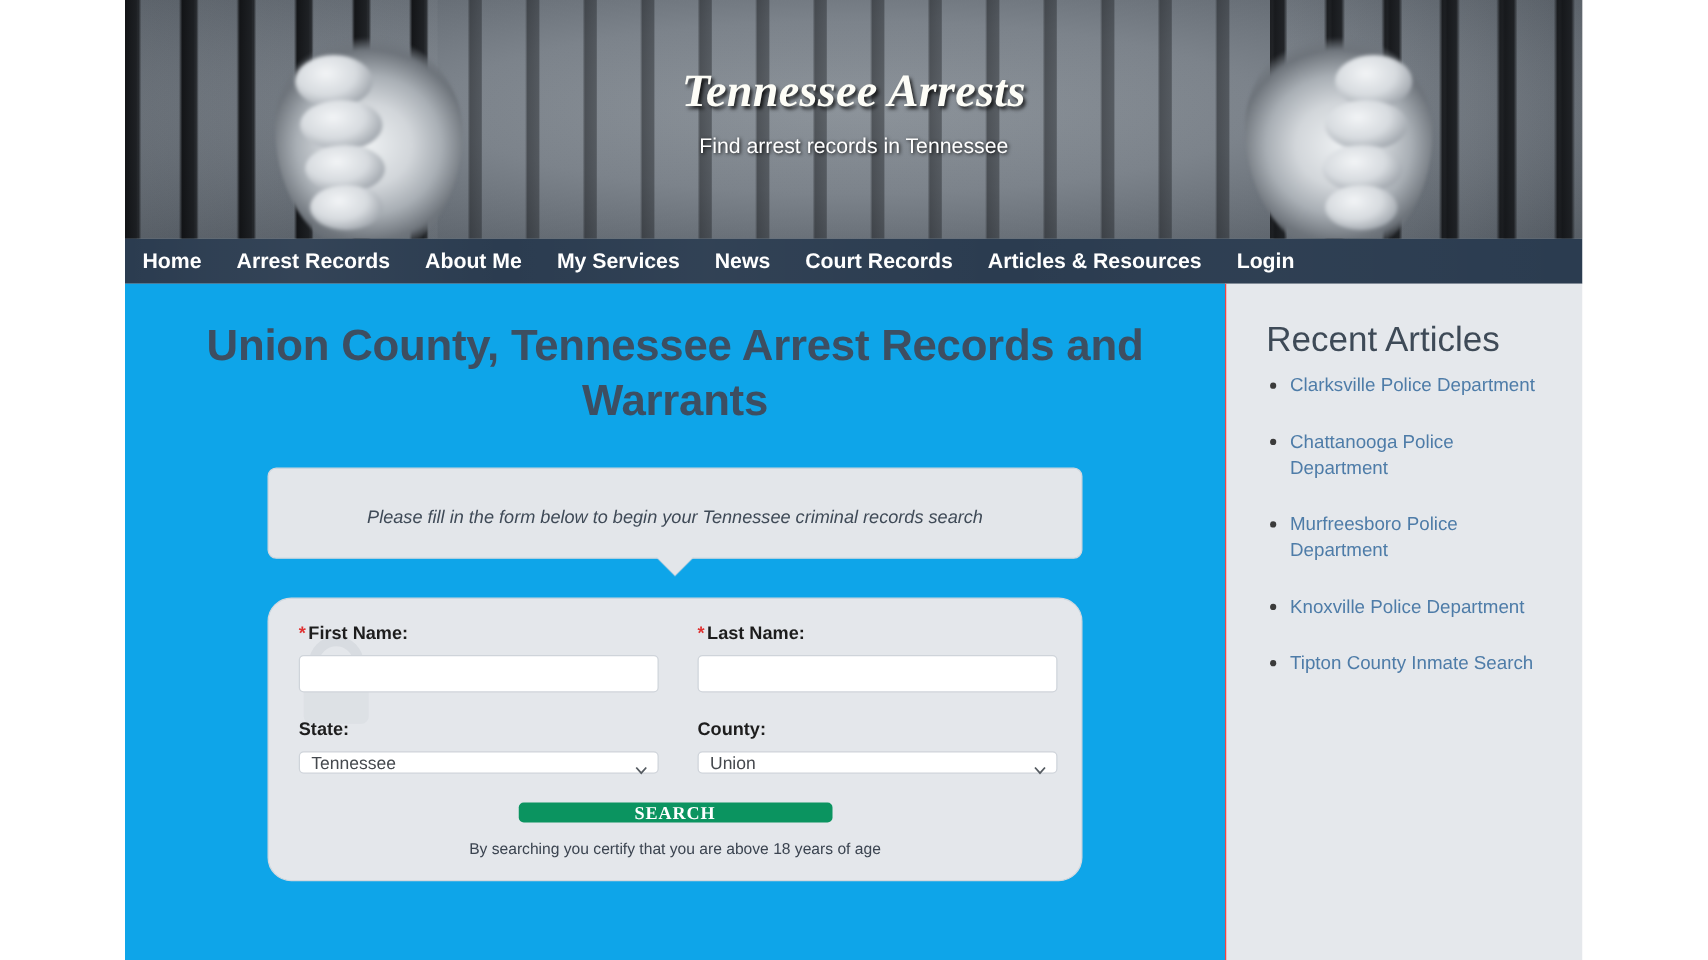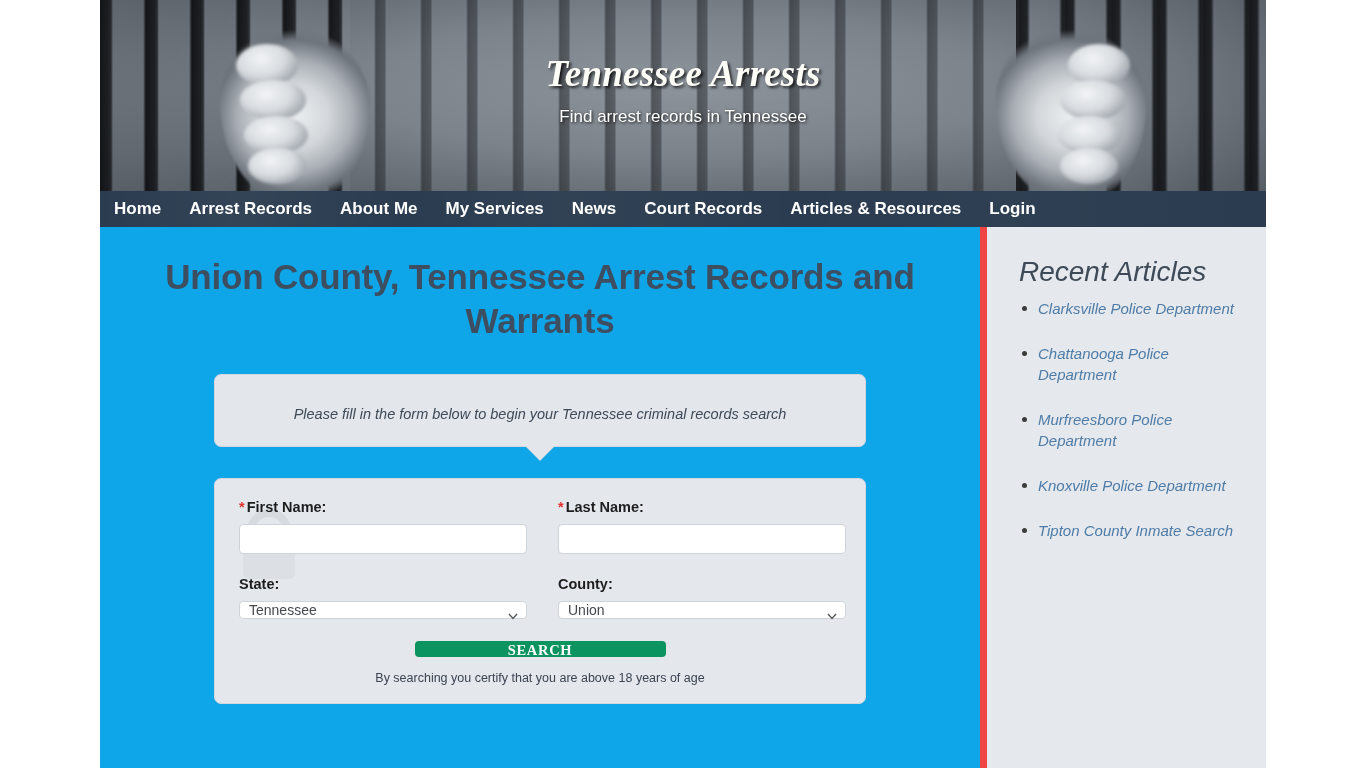--- a/index.html
+++ b/index.html
@@ -152,24 +152,23 @@
   }
   .content {
     width: 880px;
     background: #0ea5e9;
     position: relative;
     padding-top: 28px;
   }
   .sidebar {
     width: 286px;
     background: #e5e8ec;
-    border-left: 7px solid #ef4444;
+    border-left: 1px solid #ef4444;
     padding: 28px 22px 0 32px;
     position: relative;
-    font-style: italic;
   }
 
   
   .page-title {
     margin: 0 24px;
     text-align: center;
     font-size: 35px;
     line-height: 44px;
     font-weight: bold;
     color: #3d4e61;
@@ -215,21 +214,21 @@
     filter: drop-shadow(0 1px 0 #d2d7dd);
   }
 
   
   .form-panel {
     position: relative;
     width: 652px;
     margin: 31px auto 0 auto;
     background: #e4e7eb;
     border: 1px solid #d3d8de;
-    border-radius: 7px;
+    border-radius: 19px;
     padding: 20px 24px 18px 24px;
     overflow: hidden;
   }
   .watermark-lock {
     position: absolute;
     left: 22px; top: 28px;
     width: 64px; height: 74px;
     opacity: 0.45;
     pointer-events: none;
   }

